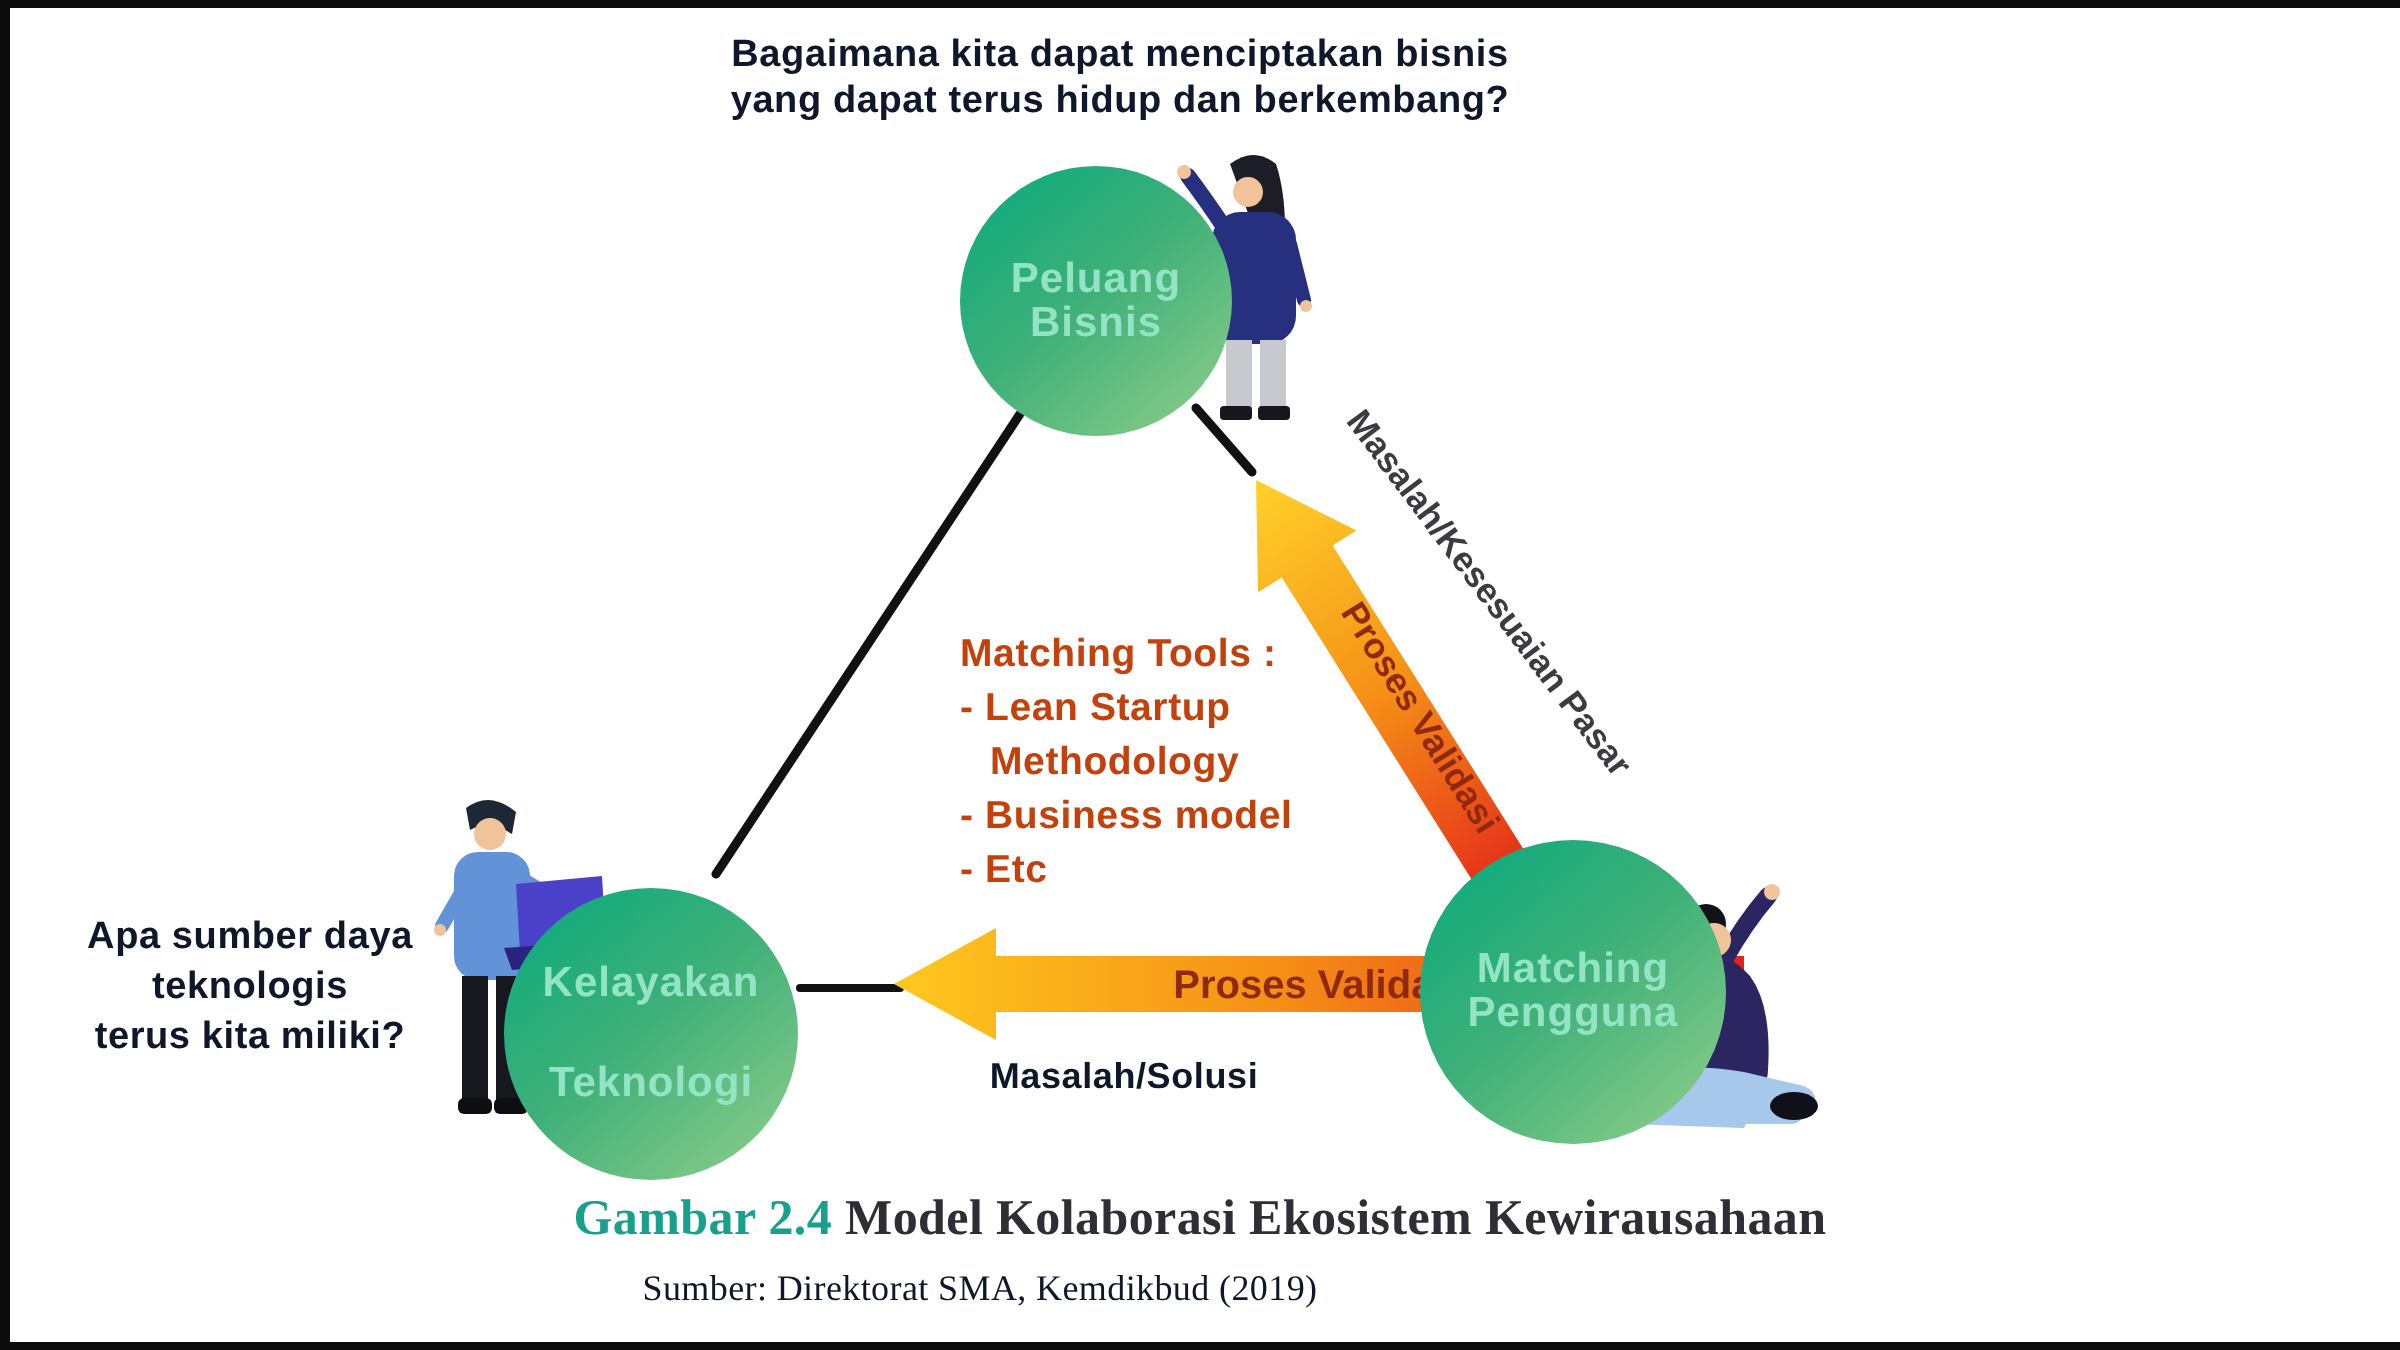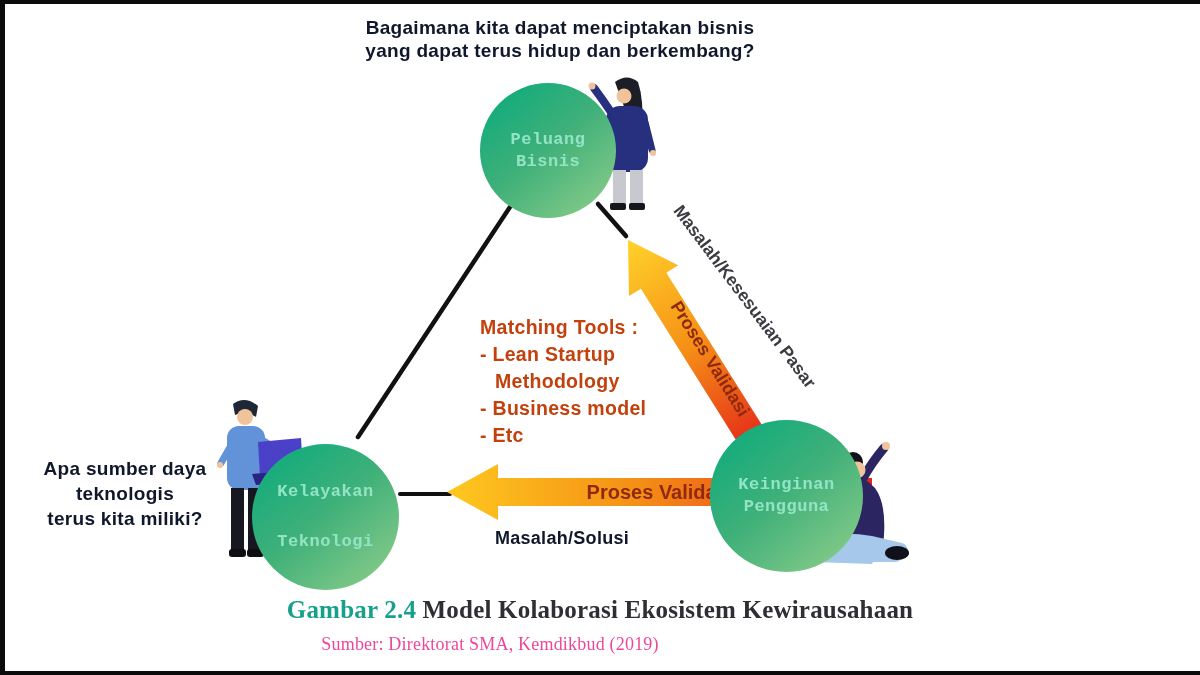--- a/index.html
+++ b/index.html
@@ -20,38 +20,37 @@
   .left-question{left:18px;top:456px;width:214px;font-size:19px;line-height:25px;}
   .right-question{left:872px;top:456px;width:312px;font-size:19px;line-height:25px;}
   .matching-tools{left:480px;top:314px;font-size:19.5px;line-height:27px;color:#c2410c;}
   .matching-tools .indent{padding-left:15px;}
   .masalah-solusi{left:447px;top:528px;width:230px;font-size:18px;}
 
   .node{
     position:absolute;border-radius:50%;
     background:linear-gradient(140deg,#10ab7d 8%,#3fb079 48%,#8ccd8a 96%);
     display:flex;flex-direction:column;align-items:center;justify-content:center;
-    color:#93e4c5;font-size:17px;font-weight:600;line-height:22px;letter-spacing:.5px;
+    color:#93e4c5;font-size:21px;font-weight:600;line-height:22px;letter-spacing:.5px;
     text-align:center;
-    font-family:Liberation Mono, monospace;
   }
   .node .ln{display:block;white-space:nowrap;}
   .node-top{left:480px;top:83px;width:136px;height:135px;}
   .node-left{left:252px;top:444px;width:147px;height:146px;gap:28px;}
   .node-right{left:710px;top:420px;width:153px;height:152px;}
 
   svg.layer{position:absolute;left:0;top:0;}
   .arrow-label{fill:#8f2a0e;font-family:"Liberation Sans",sans-serif;font-weight:700;}
   .arrow-annotation{fill:#3b3b42;font-family:"Liberation Sans",sans-serif;font-weight:600;}
 
   .caption{left:0;top:596px;width:1200px;font-family:"Liberation Serif",serif;
            font-size:25px;font-weight:700;letter-spacing:.2px;color:#2e2e34;}
   .caption .fig-label{color:#19a08c;}
   .source{left:0;top:634px;width:980px;font-family:"Liberation Serif",serif;
-          font-size:18px;font-weight:500;color:#ec4899;letter-spacing:.2px;}
+          font-size:18px;font-weight:500;color:#0f172a;letter-spacing:.2px;}
 </style>
 </head>
 <body>
 
 <div class="stage">
 
   <div class="edge edge-top"></div>
   <div class="edge edge-bottom"></div>
   <div class="edge edge-left"></div>
 
@@ -131,21 +130,21 @@
 
   <div class="node node-top">
     <span class="ln">Peluang</span>
     <span class="ln">Bisnis</span>
   </div>
   <div class="node node-left">
     <span class="ln">Kelayakan</span>
     <span class="ln">Teknologi</span>
   </div>
   <div class="node node-right">
-    <span class="ln">Keinginan</span>
+    <span class="ln">Matching</span>
     <span class="ln">Pengguna</span>
   </div>
 
   <div class="txt matching-tools">
     <span class="ln">Matching Tools :</span>
     <span class="ln">- Lean Startup</span>
     <span class="ln indent">Methodology</span>
     <span class="ln">- Business model</span>
     <span class="ln">- Etc</span>
   </div>

